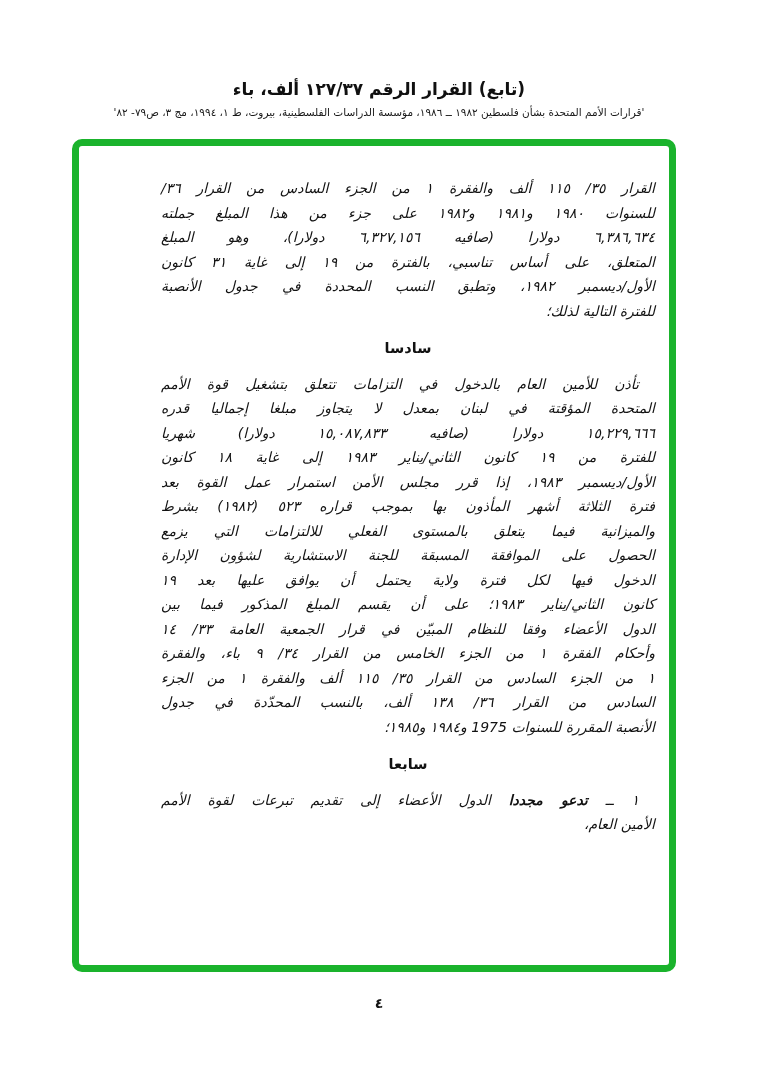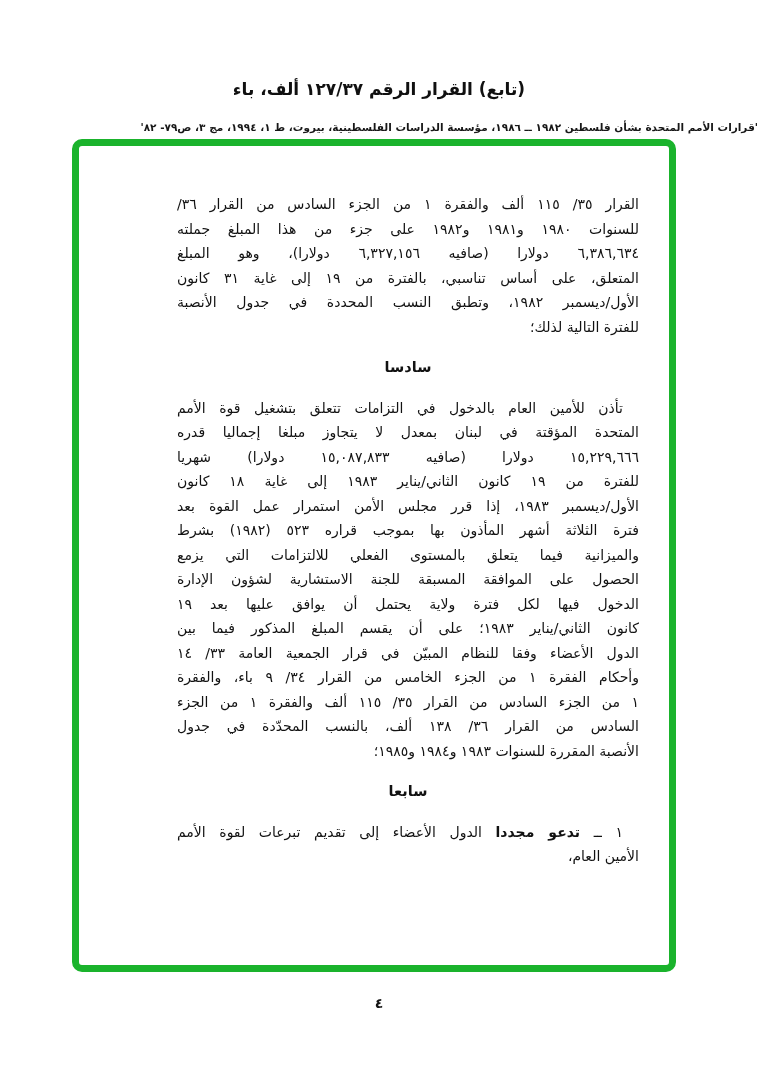--- a/index.html
+++ b/index.html
@@ -14,41 +14,40 @@
   }
   .doc-header{
     position:absolute;top:78px;left:0;right:0;
     direction:rtl;text-align:center;
   }
   .doc-title{
     font-size:17px;font-weight:bold;line-height:22px;
     color:#101010;
   }
   .doc-subtitle{
-    margin-top:20px;
-    font-size:10.5px;font-weight:bold;line-height:14px;
+    margin-top:5px;
+    font-size:10.5px;font-weight:normal;line-height:14px;
     color:#171717;
-    text-align:right;
   }
   .highlight-box{
     position:absolute;
     left:72px;top:139px;width:604px;height:833px;
     box-sizing:border-box;
     border:7px solid #1ab32c;
     border-radius:10px;
     background:transparent;
   }
   .text-column{
     position:absolute;
     top:176px;right:103px;width:494px;
     direction:rtl;
     font-size:14px;line-height:24.5px;
     color:#121212;
   }
-  .paragraph{margin:16px;}
+  .paragraph{margin:0;font-style:italic;}
   .line{
     text-align:justify;
     text-align-last:justify;
   }
   .line.last{text-align-last:right;}
   .line.first-indent{padding-right:16px;}
   .seg-bold{font-weight:bold;}
   .section-heading{
     text-align:center;
     font-weight:bold;
@@ -93,21 +92,21 @@
         <div class="line"><span>الأول/ديسمبر ١٩٨٣، إذا قرر مجلس الأمن استمرار عمل القوة بعد</span></div>
         <div class="line"><span>فترة الثلاثة أشهر المأذون بها بموجب قراره ٥٢٣ (١٩٨٢) بشرط</span></div>
         <div class="line"><span>والميزانية فيما يتعلق بالمستوى الفعلي للالتزامات التي يزمع</span></div>
         <div class="line"><span>الحصول على الموافقة المسبقة للجنة الاستشارية لشؤون الإدارة</span></div>
         <div class="line"><span>الدخول فيها لكل فترة ولاية يحتمل أن يوافق عليها بعد ١٩</span></div>
         <div class="line"><span>كانون الثاني/يناير ١٩٨٣؛ على أن يقسم المبلغ المذكور فيما بين</span></div>
         <div class="line"><span>الدول الأعضاء وفقا للنظام المبيّن في قرار الجمعية العامة ٣٣/ ١٤</span></div>
         <div class="line"><span>وأحكام الفقرة ١ من الجزء الخامس من القرار ٣٤/ ٩ باء، والفقرة</span></div>
         <div class="line"><span>١ من الجزء السادس من القرار ٣٥/ ١١٥ ألف والفقرة ١ من الجزء</span></div>
         <div class="line"><span>السادس من القرار ٣٦/ ١٣٨ ألف، بالنسب المحدّدة في جدول</span></div>
-        <div class="line last"><span>الأنصبة المقررة للسنوات ١٩٨٣ و١٩٨٤ و١٩٨٥؛</span></div>
+        <div class="line last"><span>الأنصبة المقررة للسنوات 1975 و١٩٨٤ و١٩٨٥؛</span></div>
       </div>
       <div class="section-heading">سابعا</div>
       <div class="paragraph">
         <div class="line first-indent"><span>١ ــ </span><span class="seg-bold">تدعو مجددا</span><span> الدول الأعضاء إلى تقديم تبرعات لقوة الأمم</span></div>
         <div class="line last"><span>الأمين العام،</span></div>
       </div>
     </div>
 
   <div class="page-number">٤</div>
 

